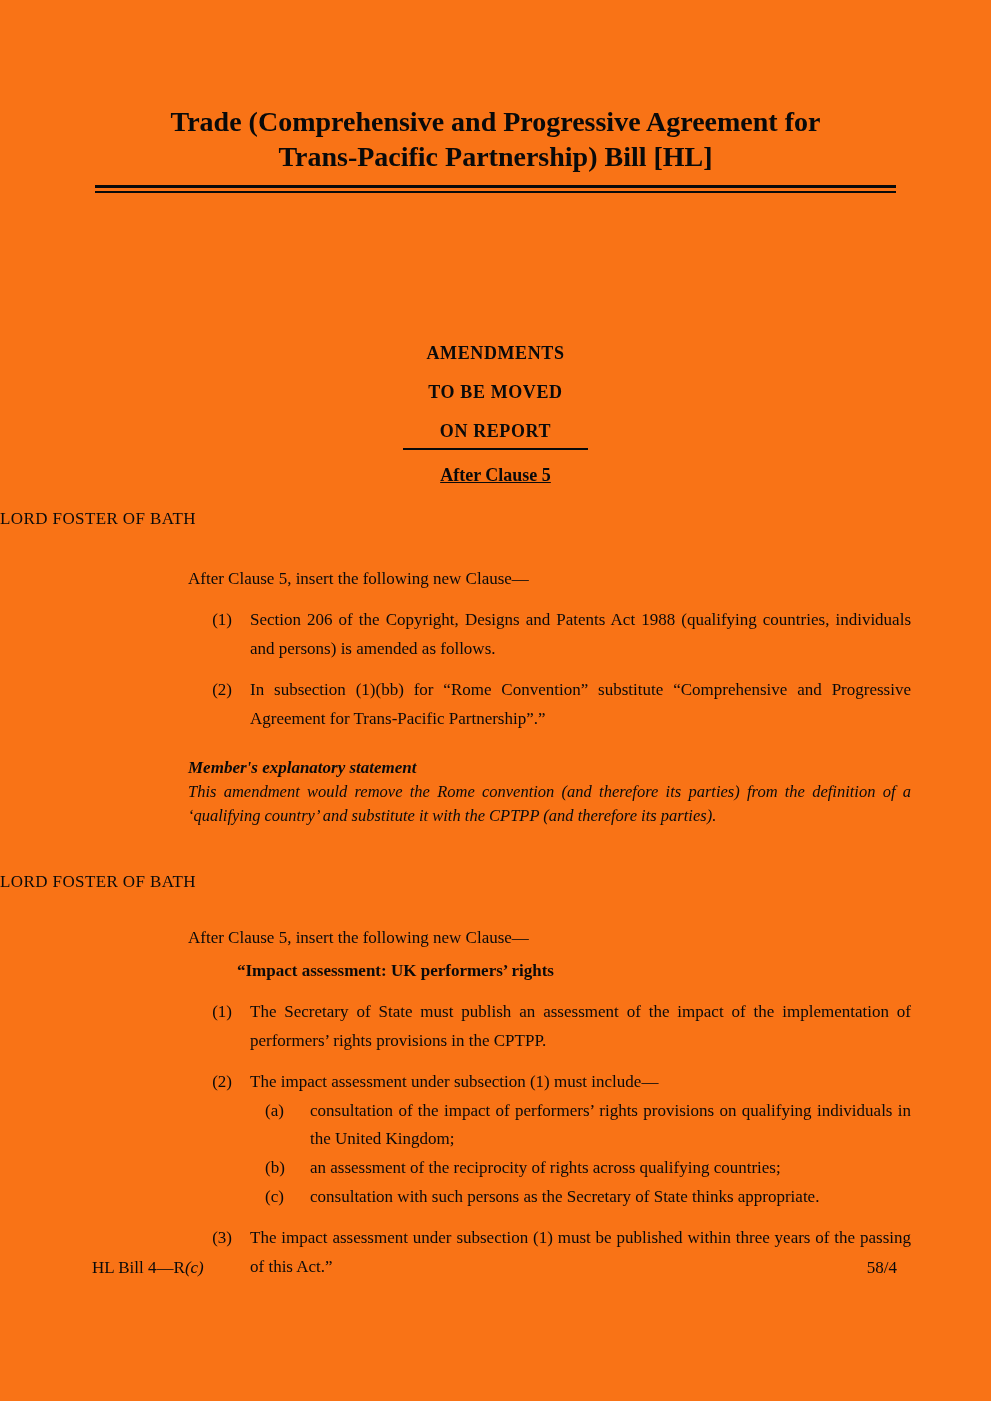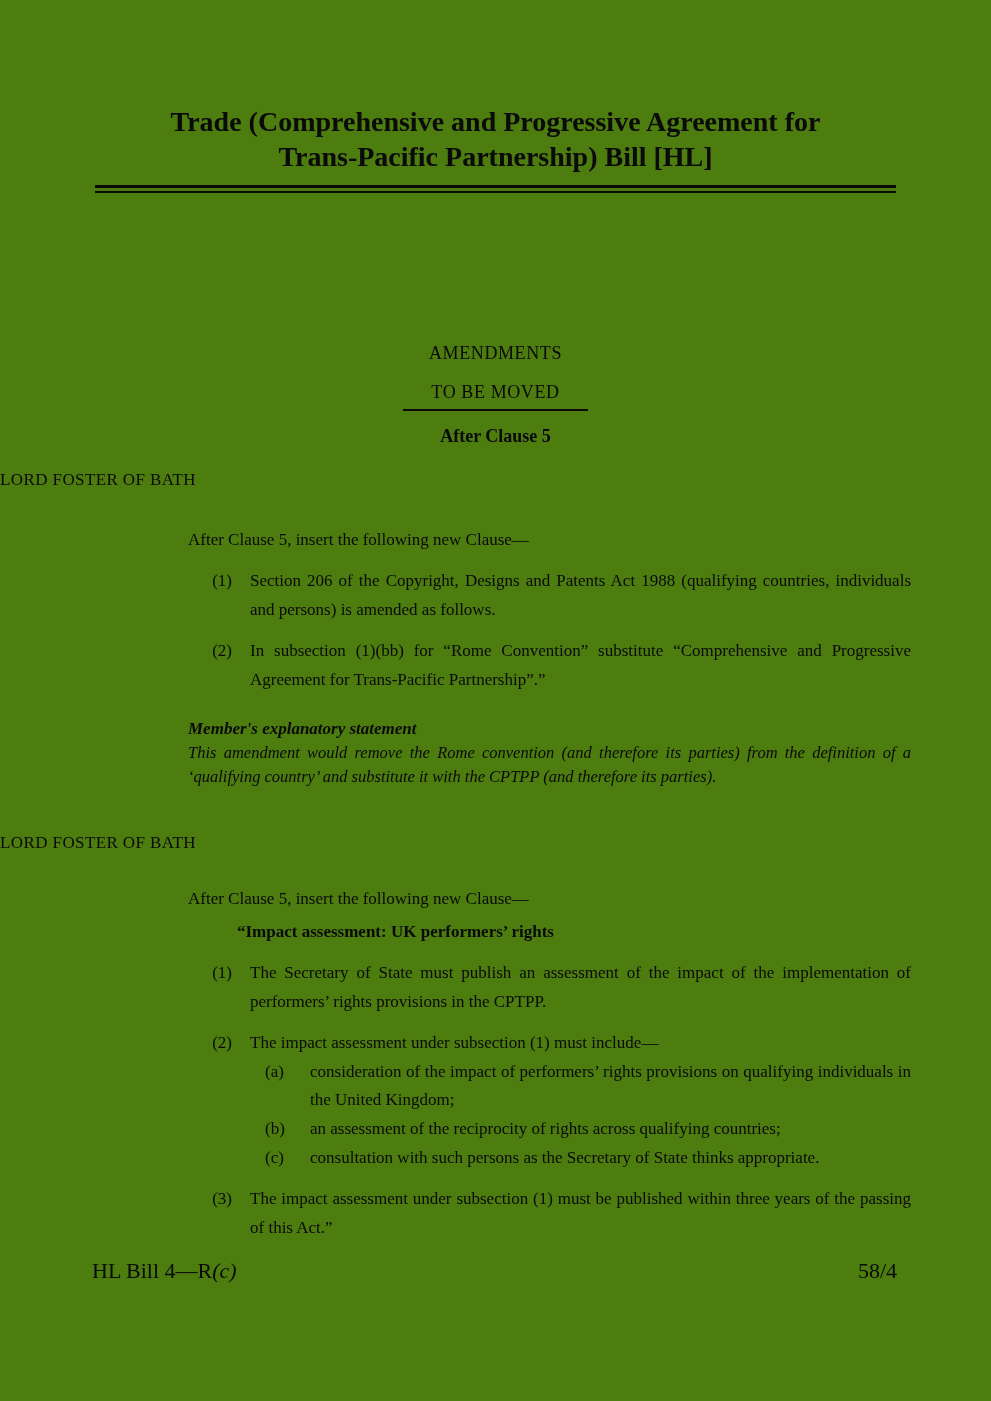--- a/index.html
+++ b/index.html
@@ -4,21 +4,21 @@
 <style>
   html, body {
     margin: 0;
     padding: 0;
     background: #ffffff;
   }
   .page {
     position: relative;
     width: 991px;
     height: 1401px;
-    background: #4d7c0f;
+    background: #f97316;
     color: #0a0a0a;
     font-family: "Liberation Serif", "DejaVu Serif", serif;
     overflow: hidden;
   }
   .title {
     margin: 104px 80px 0 80px;
     text-align: center;
     font-weight: bold;
     font-size: 28px;
     line-height: 35px;
@@ -28,35 +28,37 @@
     margin: 11px 95px 0 95px;
     height: 3px;
     border-top: 3px solid #0a0a0a;
     border-bottom: 2px solid #0a0a0a;
   }
   .caps-heading {
     text-align: center;
     font-size: 18px;
     letter-spacing: 0.6px;
     line-height: 20px;
+    font-weight: bold;
   }
   .h-amendments { margin-top: 150px; }
   .h-caps-line { margin-top: 19px; }
   .report-rule {
     width: 185px;
     margin: 7px auto 0 auto;
     border-bottom: 2px solid #0a0a0a;
     height: 0;
   }
   .after-clause {
     margin-top: 14px;
     text-align: center;
     font-weight: bold;
     font-size: 18px;
     line-height: 22px;
+    text-decoration: underline;
   }
   .sponsor {
     margin-top: 22px;
     text-align: left;
     font-size: 17px;
     letter-spacing: 0.4px;
     line-height: 21px;
   }
   .sponsor-2 { margin-top: 43px; }
   .content {
@@ -80,37 +82,38 @@
   .explanatory { margin-top: 23px; font-style: italic; }
   .exp-heading { font-weight: bold; font-size: 17px; line-height: 24px; }
   .exp-text { font-size: 16.5px; line-height: 24px; text-align: justify; }
   .footer {
     position: absolute;
     left: 92px;
     right: 94px;
     top: 1258px;
     display: flex;
     justify-content: space-between;
-    font-size: 22px;
+    font-size: 17px;
   }
   .footer-italic { font-style: italic; }
 </style>
 </head>
 <body>
 
 <div class="page">
 
   <h1 class="title">
     <span class="title-line">Trade (Comprehensive and Progressive Agreement for</span>
     <span class="title-line">Trans-Pacific Partnership) Bill [HL]</span>
   </h1>
   <div class="double-rule"></div>
 
   <div class="caps-heading h-amendments">AMENDMENTS</div>
   <div class="caps-heading h-caps-line">TO BE MOVED</div>
+  <div class="caps-heading h-caps-line">ON REPORT</div>
   <div class="report-rule"></div>
 
   <div class="after-clause">After Clause 5</div>
 
   <div class="sponsor">LORD FOSTER OF BATH</div>
 
   <div class="content">
     <div class="intro">After Clause 5, insert the following new Clause—</div>
     <div class="item">
       <span class="item-num">(1)</span>
@@ -134,21 +137,21 @@
     <div class="item">
       <span class="item-num">(1)</span>
       <span class="item-text">The Secretary of State must publish an assessment of the impact of the implementation of performers’ rights provisions in the CPTPP.</span>
     </div>
     <div class="item">
       <span class="item-num">(2)</span>
       <span class="item-text">The impact assessment under subsection (1) must include—</span>
     </div>
     <div class="subitem">
       <span class="sub-num">(a)</span>
-      <span class="sub-text">consideration of the impact of performers’ rights provisions on qualifying individuals in the United Kingdom;</span>
+      <span class="sub-text">consultation of the impact of performers’ rights provisions on qualifying individuals in the United Kingdom;</span>
     </div>
     <div class="subitem">
       <span class="sub-num">(b)</span>
       <span class="sub-text">an assessment of the reciprocity of rights across qualifying countries;</span>
     </div>
     <div class="subitem">
       <span class="sub-num">(c)</span>
       <span class="sub-text">consultation with such persons as the Secretary of State thinks appropriate.</span>
     </div>
     <div class="item">

